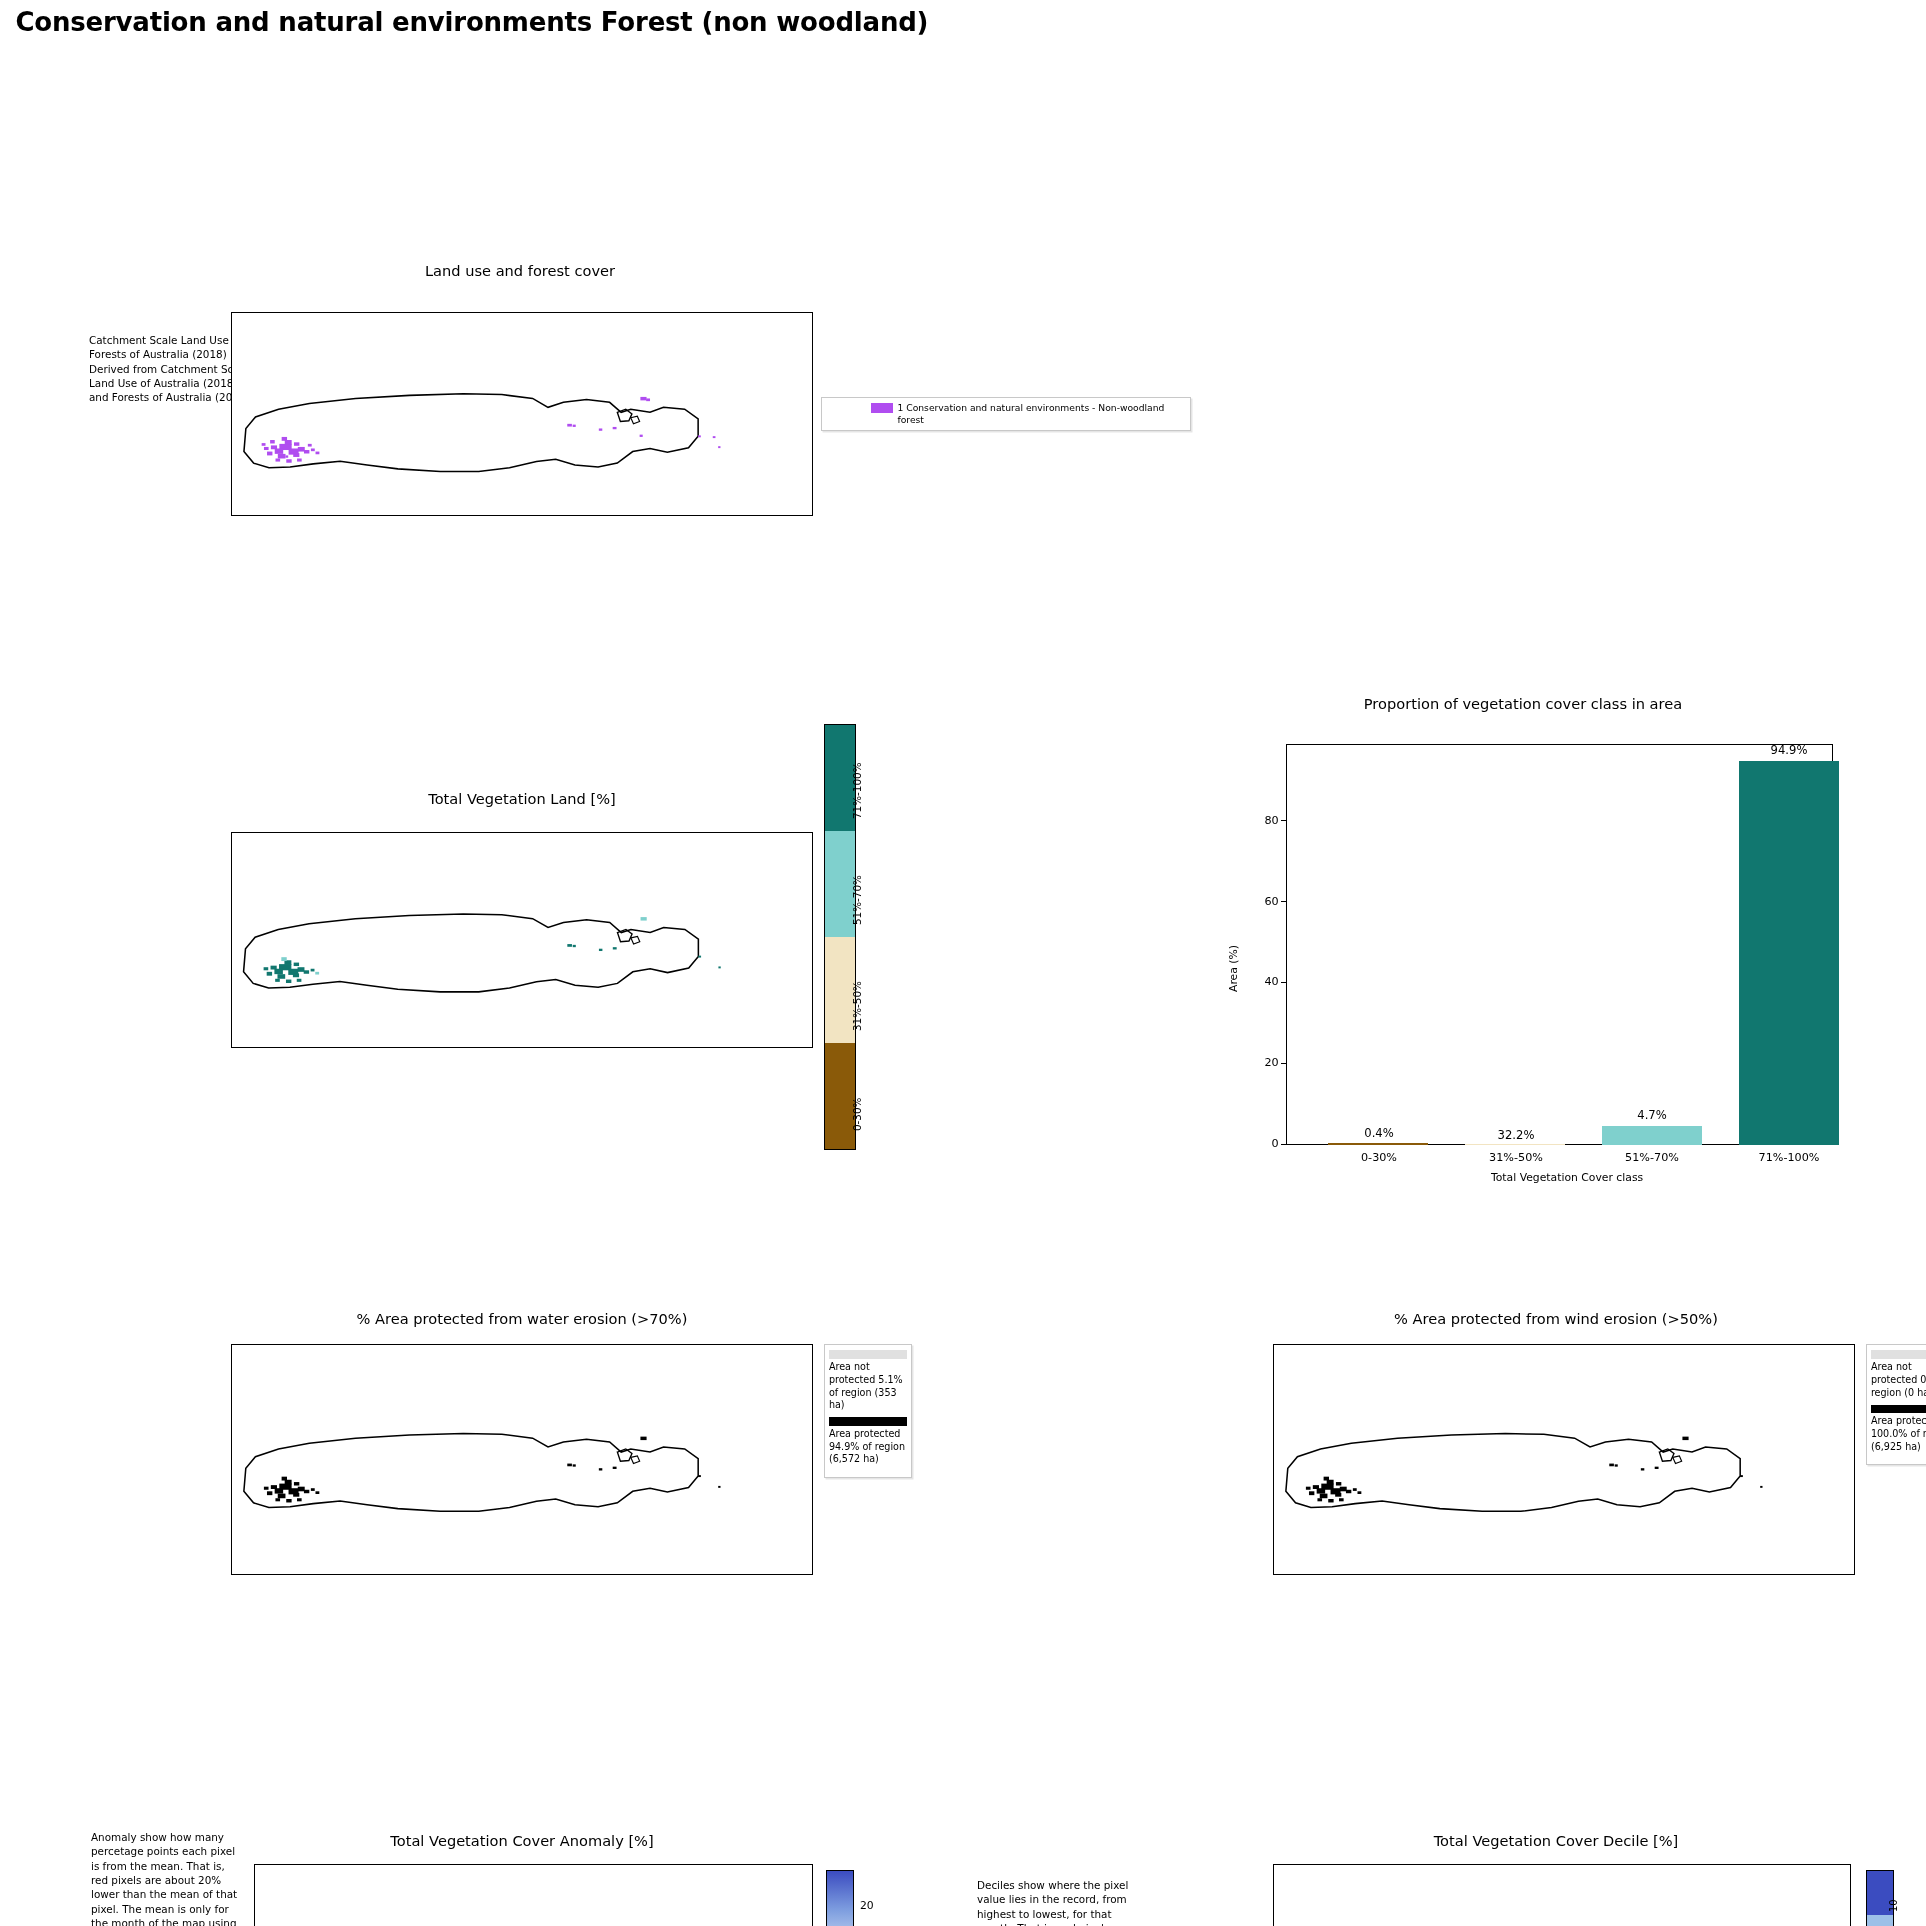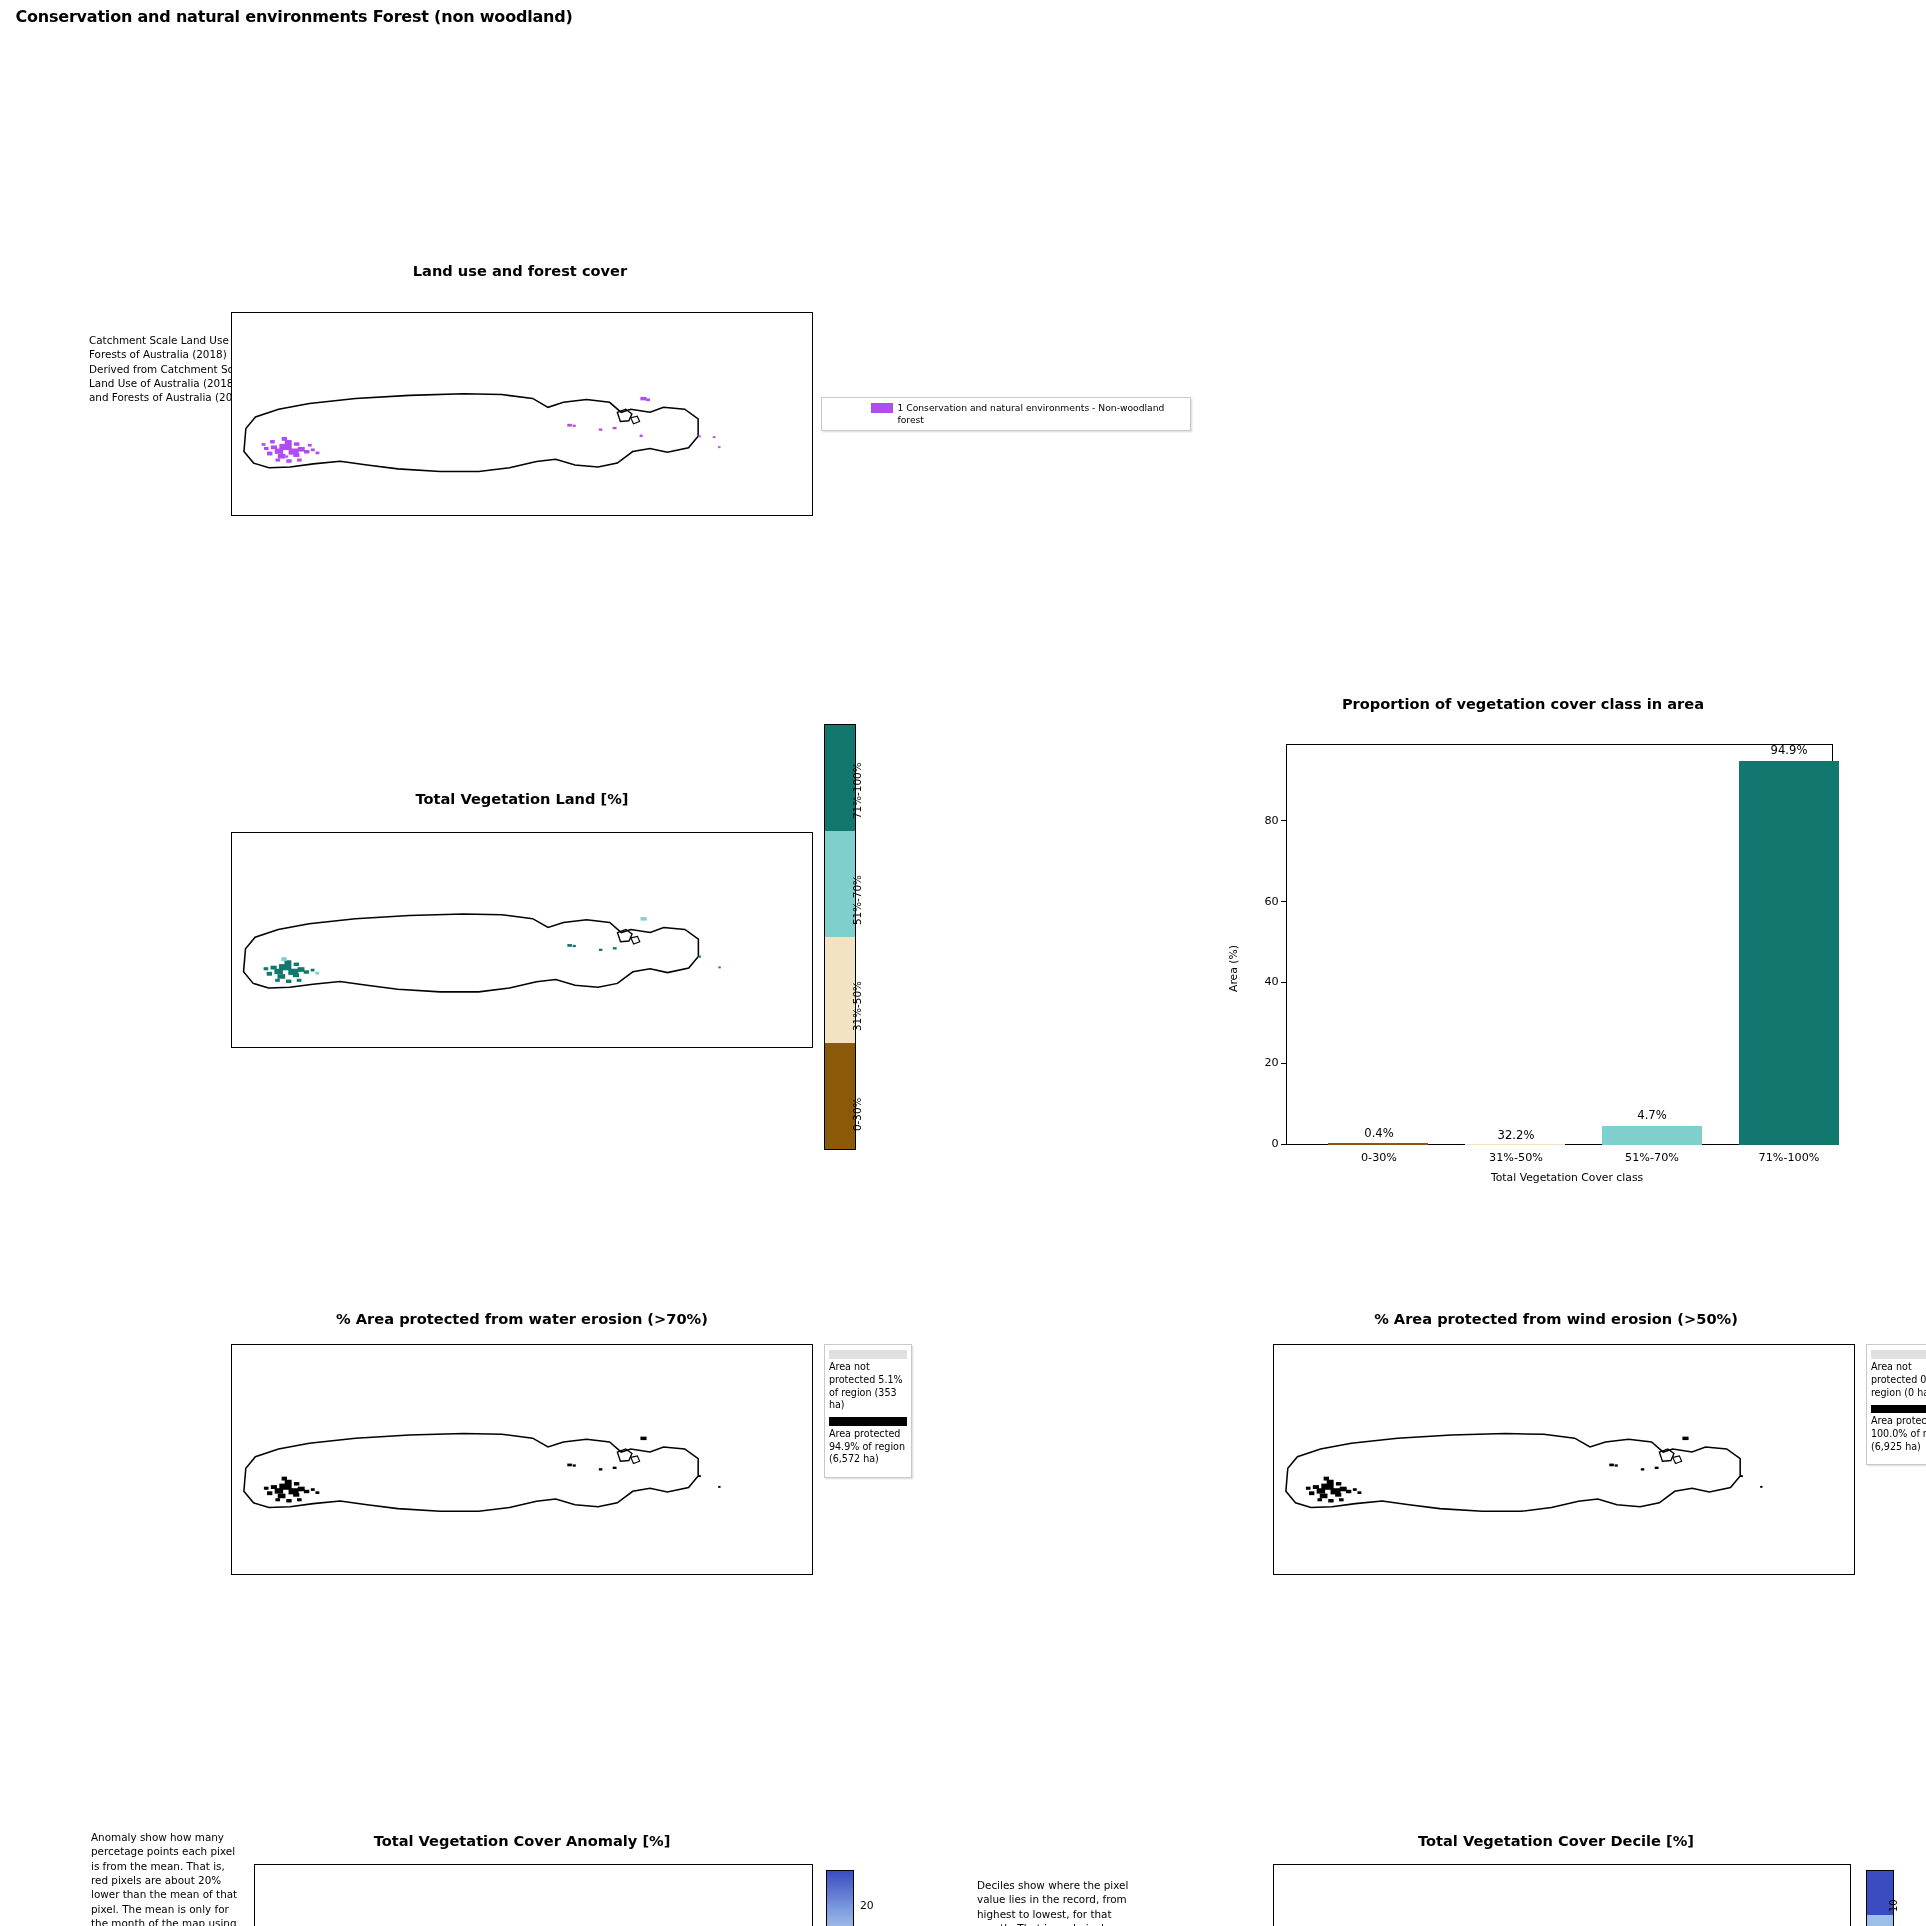--- a/index.html
+++ b/index.html
@@ -12,29 +12,29 @@
     height: 2434px;
     position: relative;
     font-family: "DejaVu Sans", sans-serif;
     color: #000000;
     overflow: hidden;
   }
   .page-title {
     position: absolute;
     left: 15.4px;
     top: 7px;
-    font-size: 16px;
+    font-size: 26px;
     font-weight: bold;
     letter-spacing: -0.2px;
     white-space: nowrap;
   }
   .panel-title {
     position: absolute;
     font-size: 14.6px;
-    font-weight: bold;
+    font-weight: normal;
     text-align: center;
     white-space: nowrap;
   }
   .map-frame {
     position: absolute;
     border: 1.2px solid #000000;
     background: #ffffff;
     box-sizing: border-box;
     overflow: hidden;
   }

